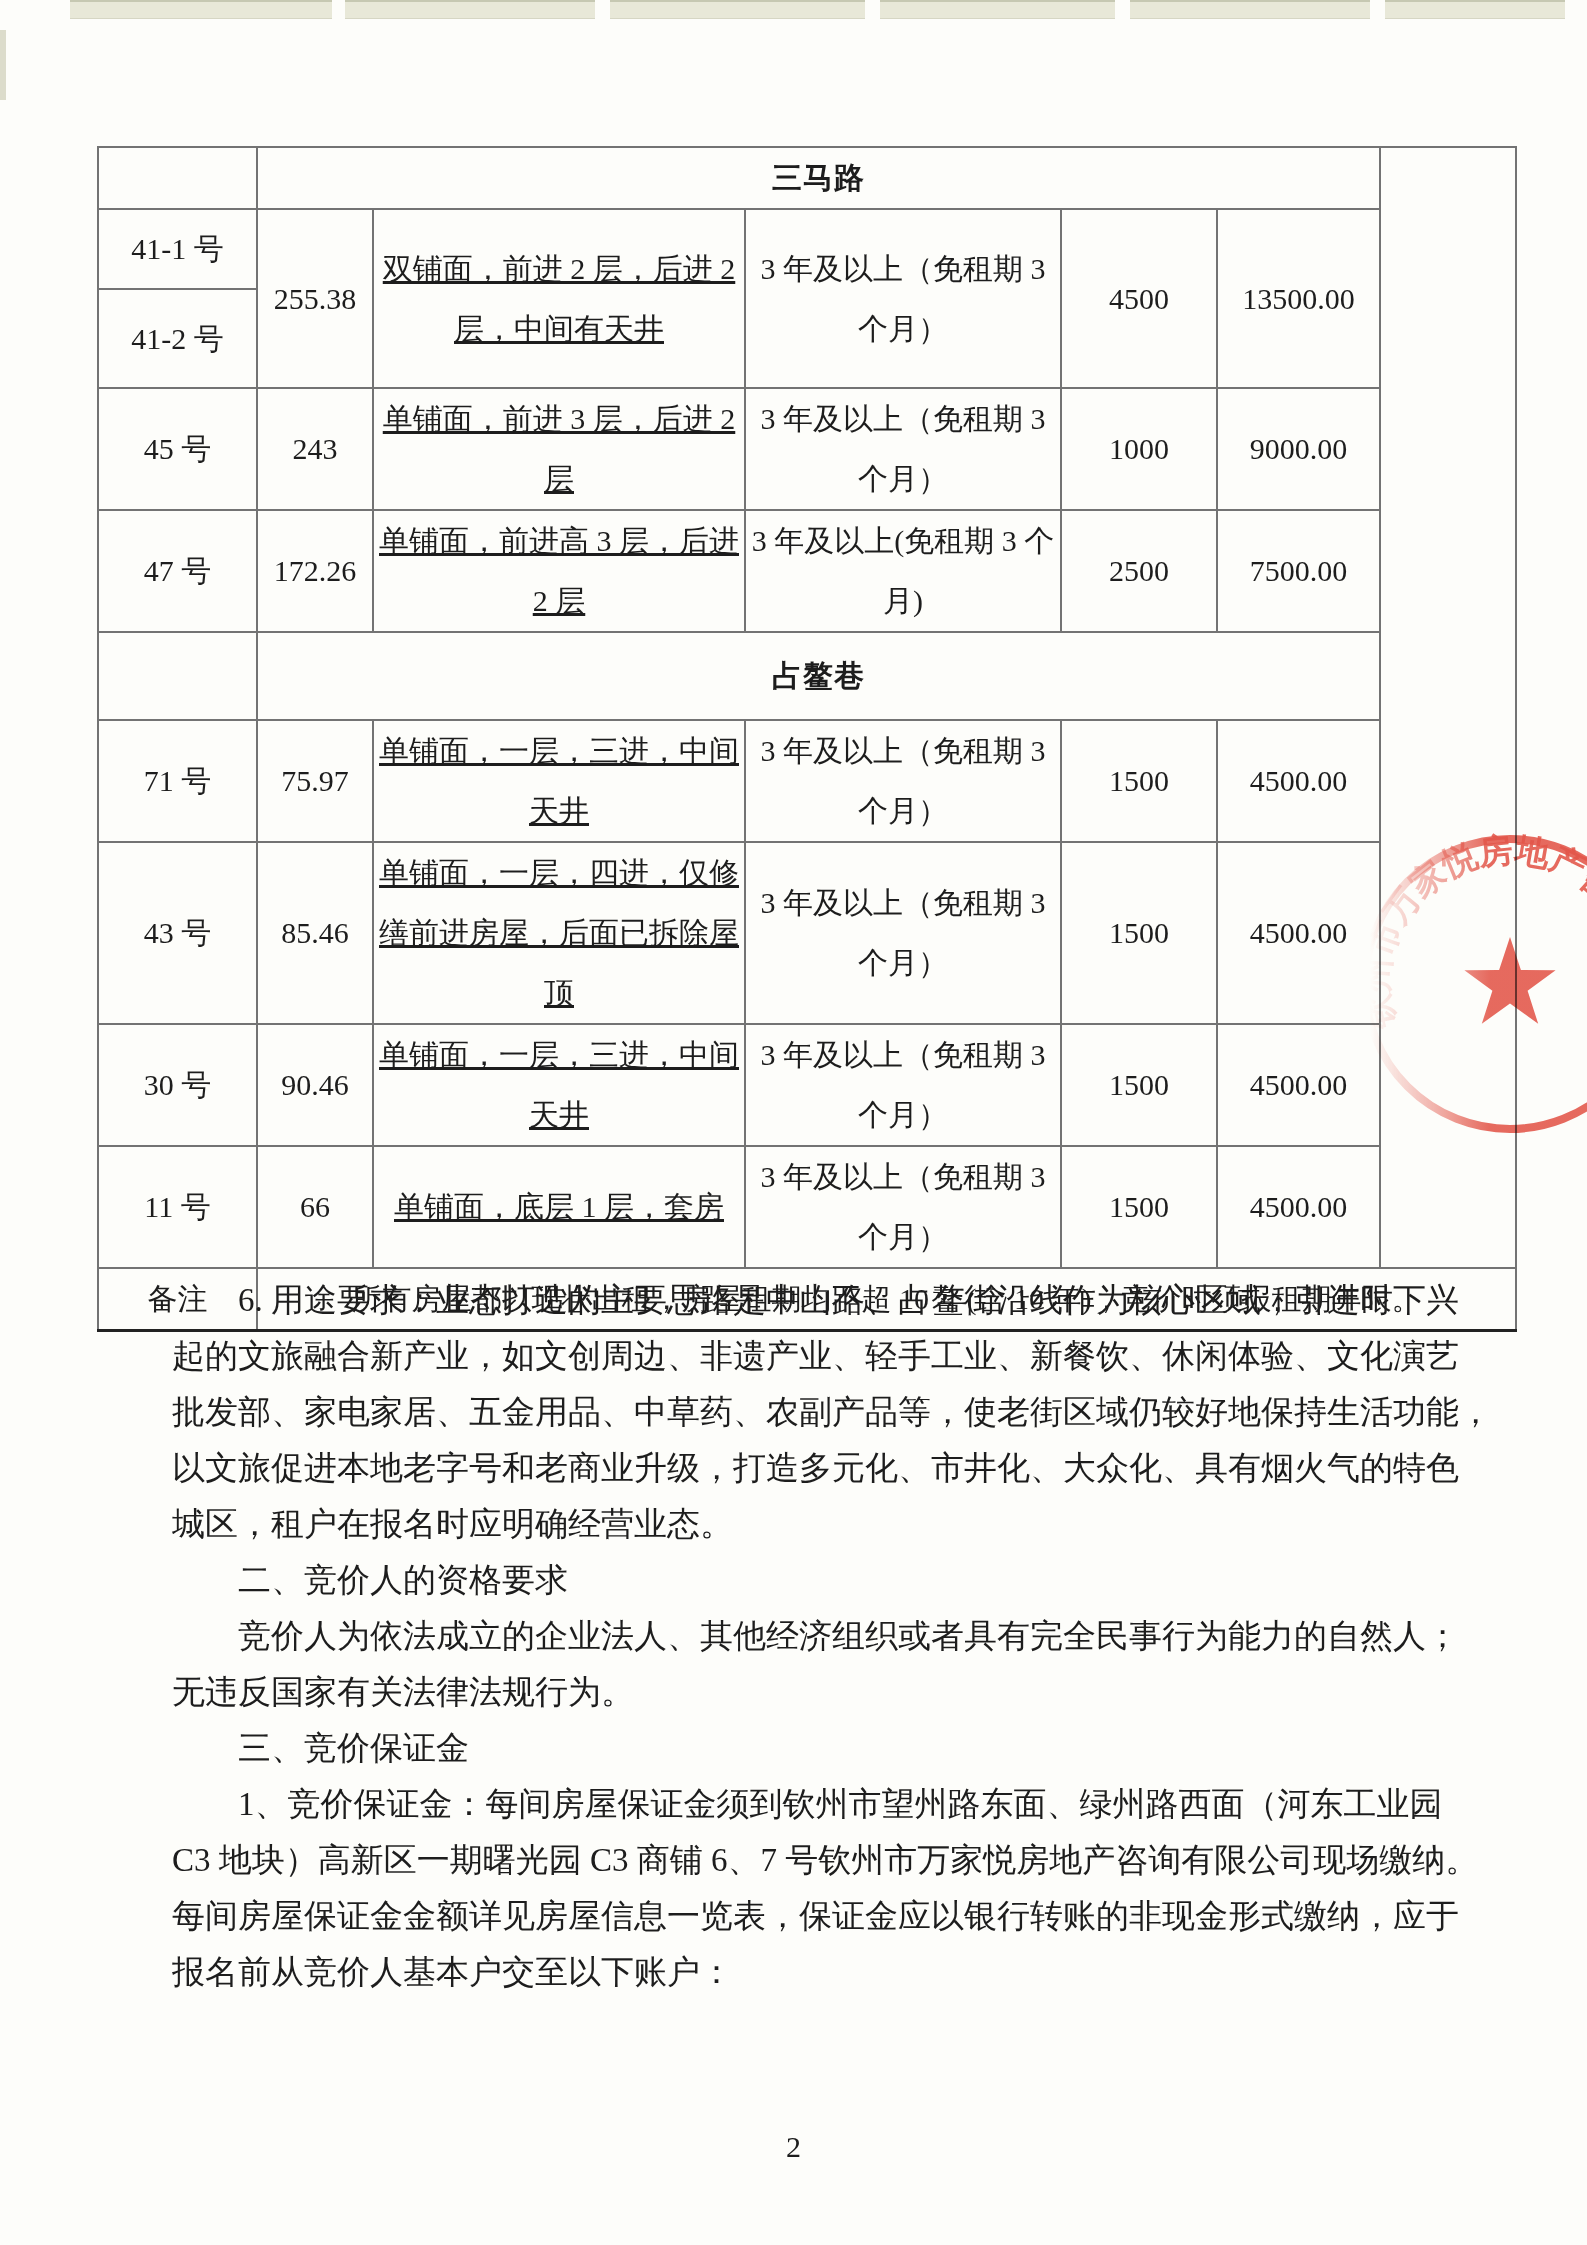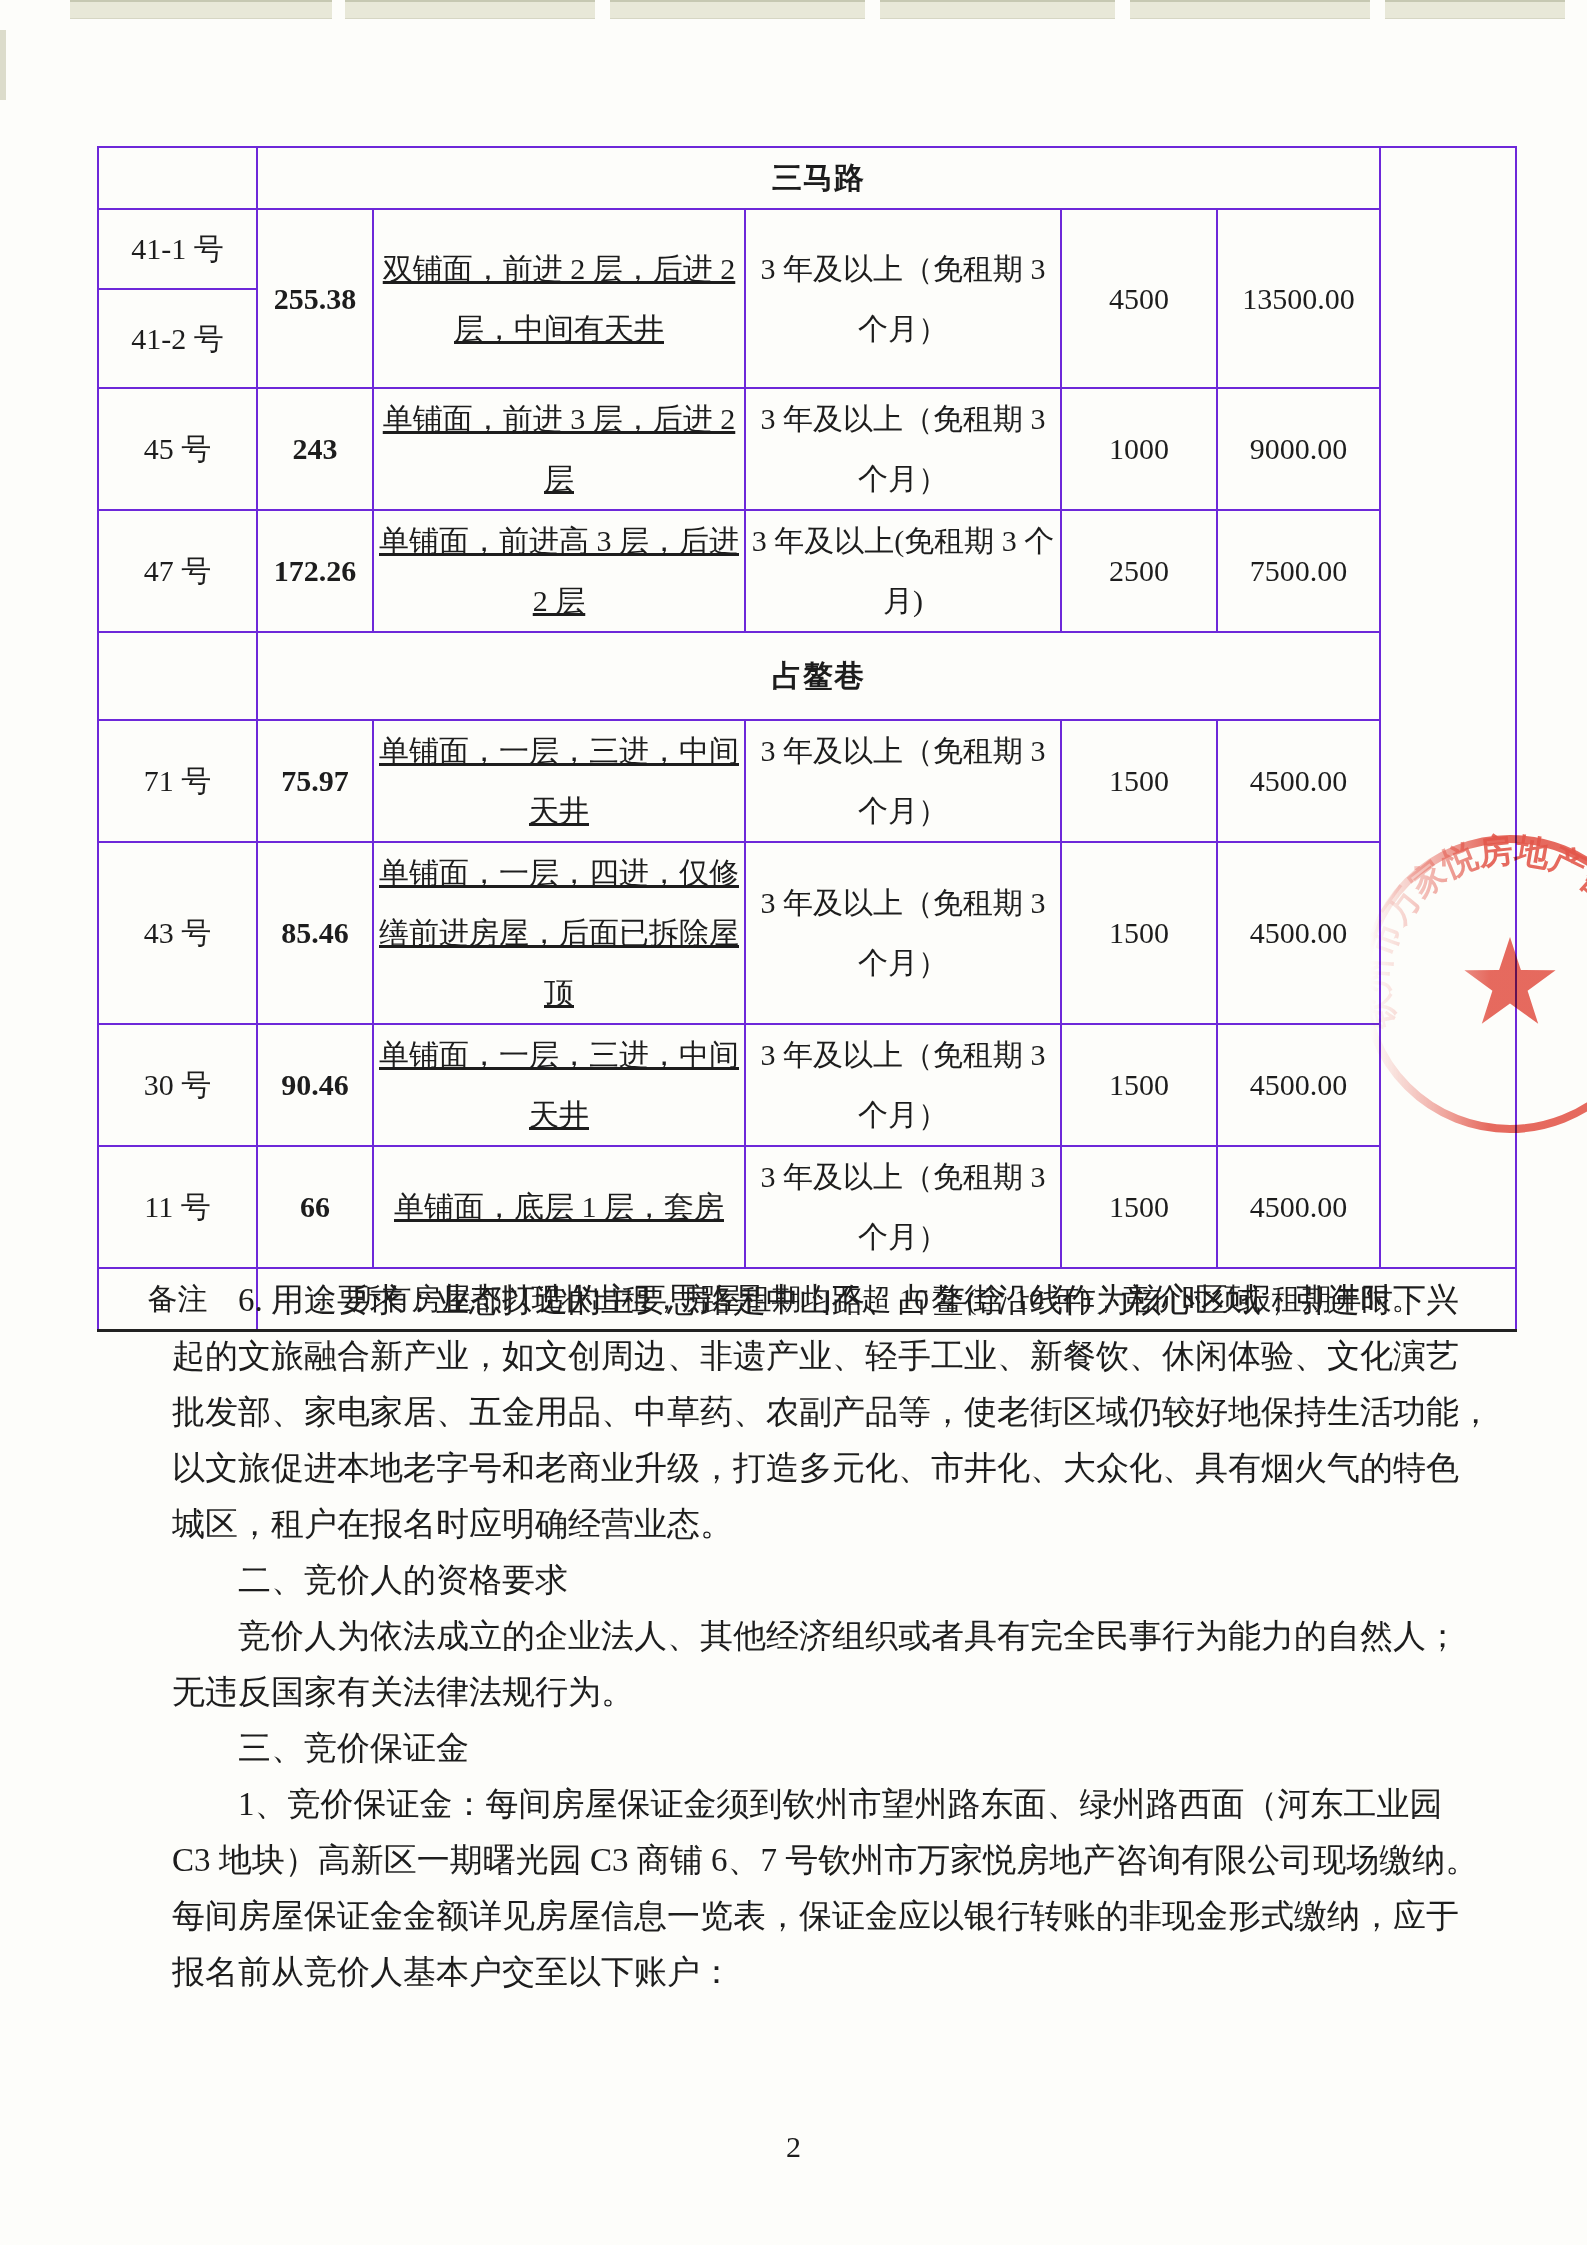--- a/index.html
+++ b/index.html
@@ -27,31 +27,31 @@
   .left-mark{position:absolute;left:0;top:30px;width:6px;height:70px;background:#dcdccb;}
 
   
   table.props{
     position:absolute;left:97px;top:146px;
     width:1418px;table-layout:fixed;
     border-collapse:collapse;
     font-size:30px;
   }
   table.props td{
-    border:2px solid #6d28d9;
+    border:2px solid #737373;
     text-align:center;vertical-align:middle;
     line-height:60px;
     padding:0;
     overflow:hidden;
   }
   table.props{border-bottom:3px solid #222;}
   td.street{
     text-align:left;padding-left:22px;font-weight:bold;letter-spacing:1px;
   }
-  td.area{padding:0 17px;word-break:break-all;font-weight:bold;}
+  td.area{padding:0 17px;word-break:break-all;}
   td.desc{padding:0 12px;text-decoration:underline;}
   td.term{padding:0 10px;}
   td.note-cell{text-align:left;padding-left:28px;}
   td.empty-col{background:transparent;}
 
   
   .body-text{
     position:absolute;left:172px;top:1272px;width:1330px;
     font-size:33px;line-height:56px;
   }

